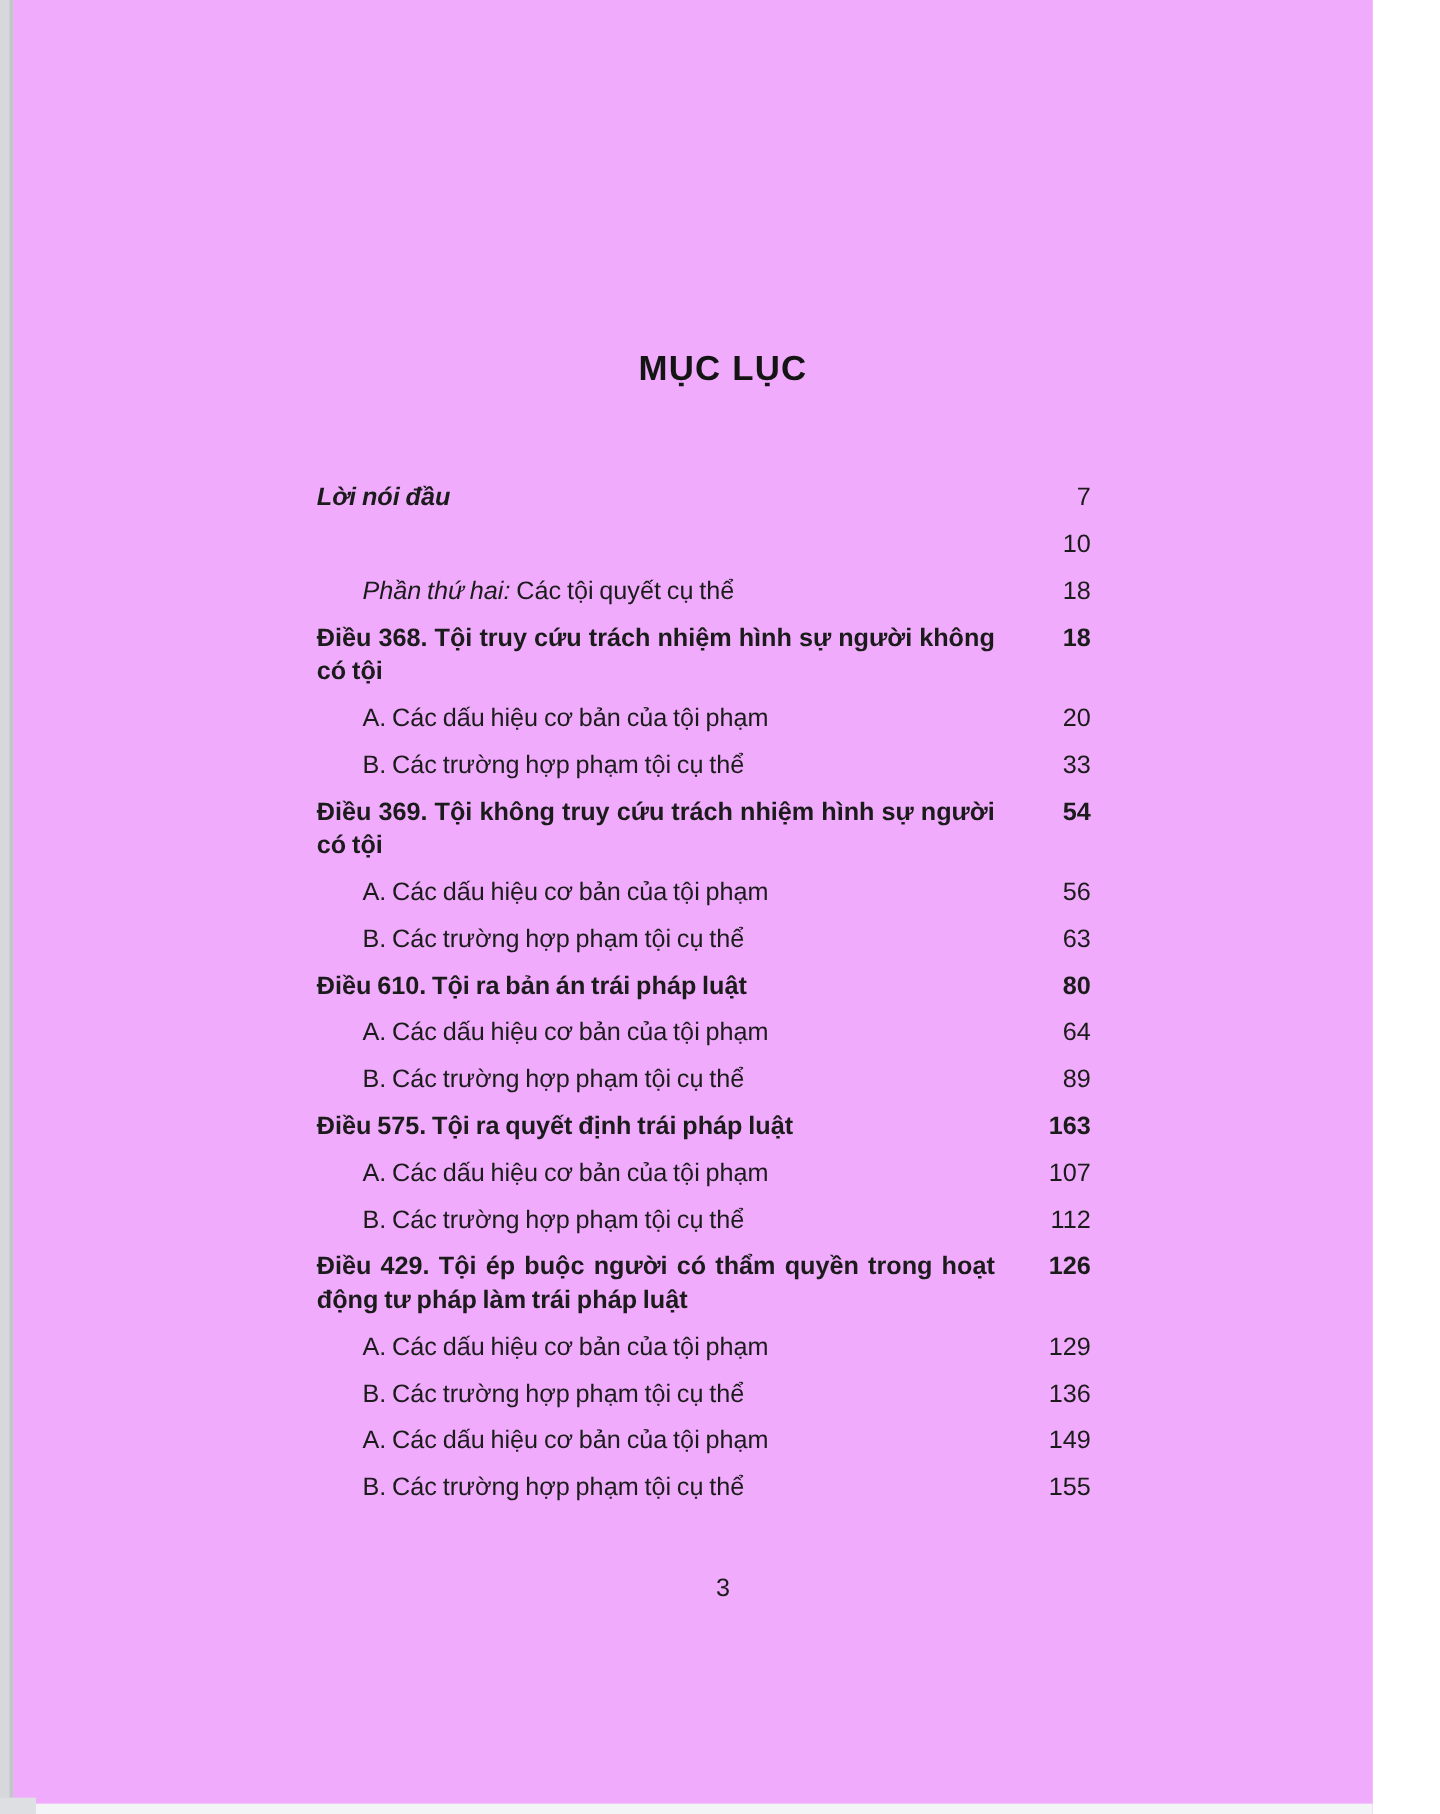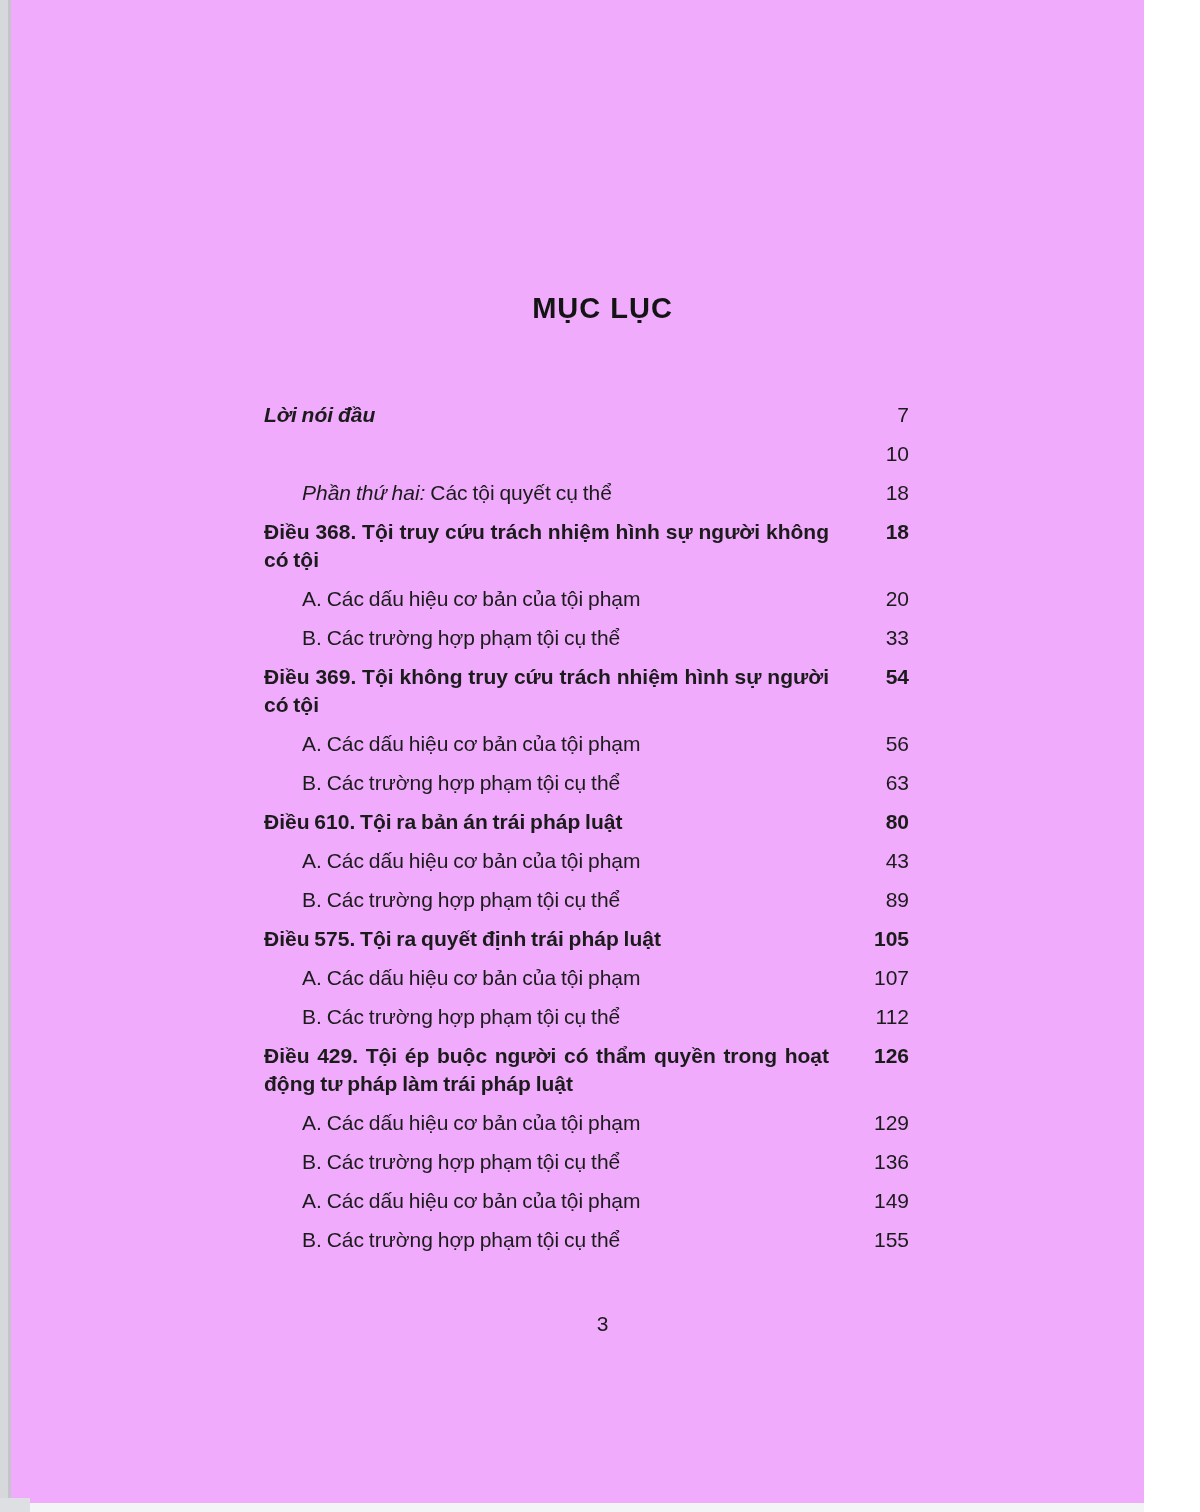--- a/index.html
+++ b/index.html
@@ -141,31 +141,31 @@
       <div class="p">63</div>
     </div>
 
     <div class="row">
       <div class="t bold"><span>Điều 610. Tội ra bản án trái pháp luật</span></div>
       <div class="p pb">80</div>
     </div>
 
     <div class="row">
       <div class="t indent"><span>A. Các dấu hiệu cơ bản của tội phạm</span></div>
-      <div class="p">43</div>
+      <div class="p">64</div>
     </div>
 
     <div class="row">
       <div class="t indent"><span>B. Các trường hợp phạm tội cụ thể</span></div>
       <div class="p">89</div>
     </div>
 
     <div class="row">
       <div class="t bold"><span>Điều 575. Tội ra quyết định trái pháp luật</span></div>
-      <div class="p pb">105</div>
+      <div class="p pb">163</div>
     </div>
 
     <div class="row">
       <div class="t indent"><span>A. Các dấu hiệu cơ bản của tội phạm</span></div>
       <div class="p">107</div>
     </div>
 
     <div class="row">
       <div class="t indent"><span>B. Các trường hợp phạm tội cụ thể</span></div>
       <div class="p">112</div>

